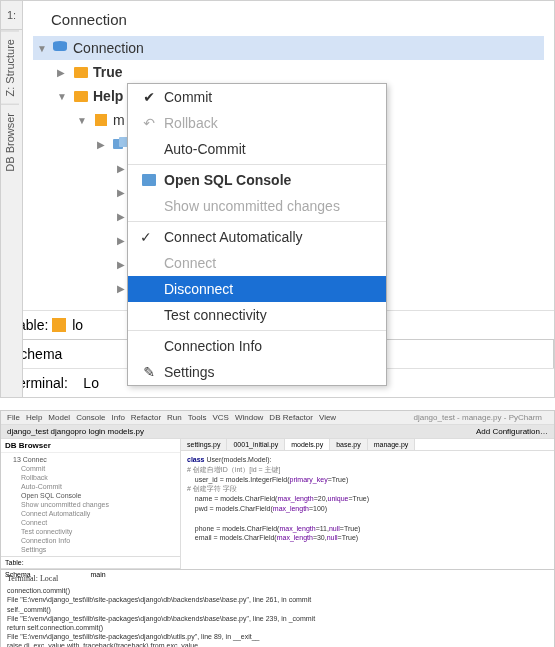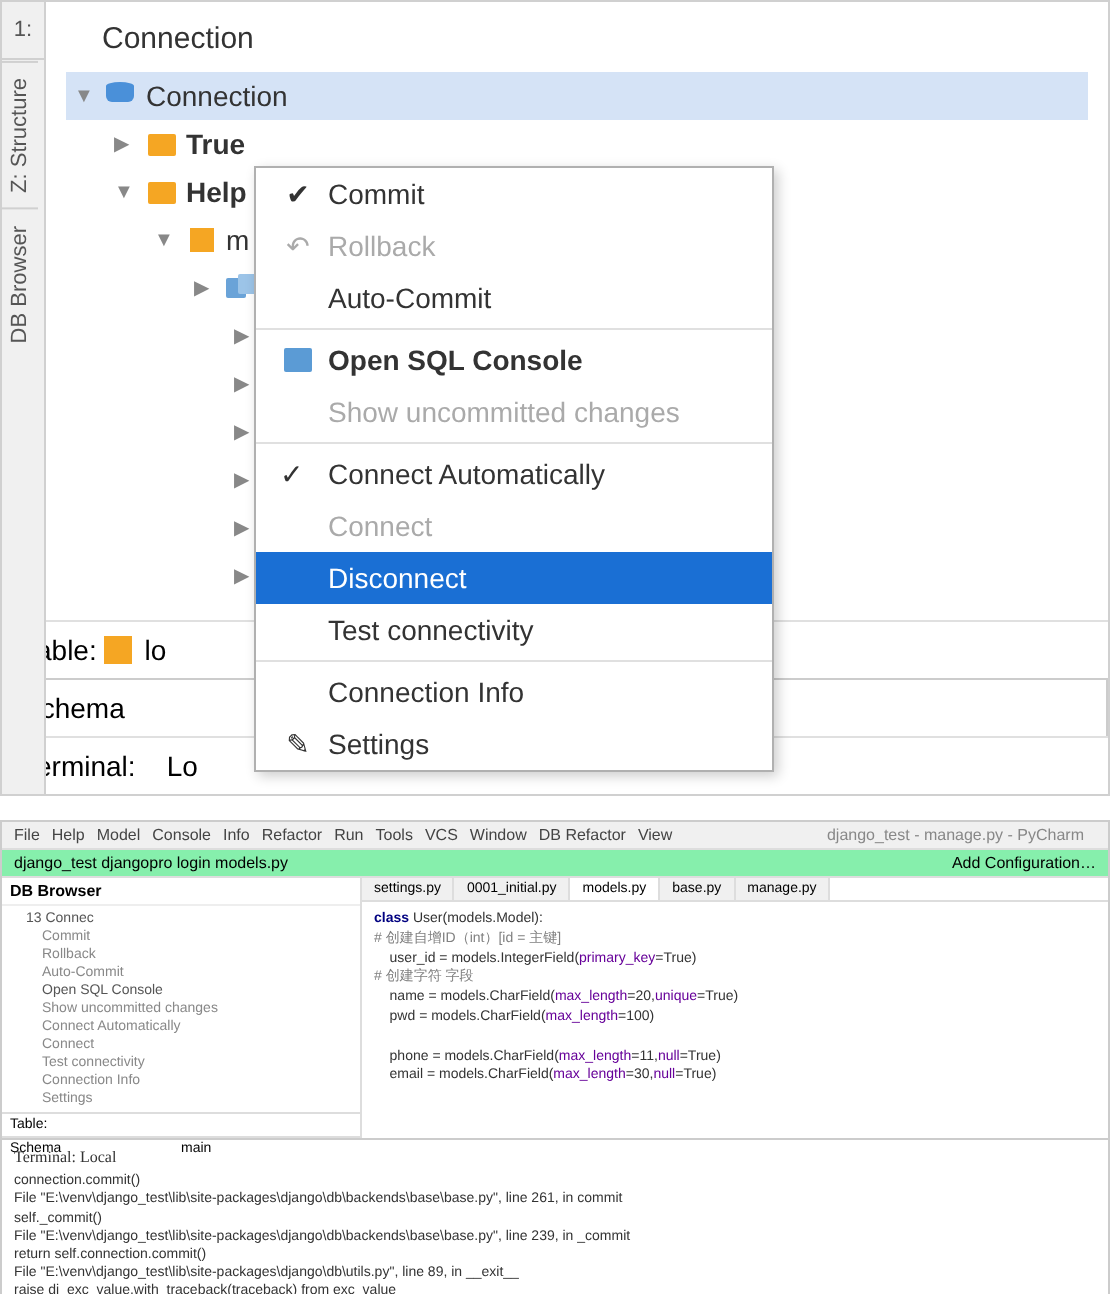--- a/index.html
+++ b/index.html
@@ -38,21 +38,21 @@
 .table-row { display: flex; align-items: center; padding: 6px 10px; font-size: 14px; border-top: 1px solid #e0e0e0; }
 .table-row .cell-icon { width: 14px; height: 14px; background: #f5a623; margin-right: 6px; }
 .schema-row { display: flex; border-top: 1px solid #ccc; }
 .schema-cell { flex: 1; padding: 6px 10px; font-size: 14px; border-right: 1px solid #ccc; display: flex; align-items: center; }
 .terminal-row { padding: 6px 10px; font-size: 14px; border-top: 1px solid #e0e0e0; }
 
 
 .bottom-section { margin-top: 12px; border: 1px solid #ccc; font-size: 8px; position: relative; background: #f7f7f7; }
 .ide-menubar { background: #f0f0f0; padding: 2px 6px; border-bottom: 1px solid #ddd; font-size: 8px; color: #444; }
 .ide-menubar span { margin-right: 6px; }
-.ide-breadcrumb { background: #86efac; padding: 2px 6px; border-bottom: 1px solid #ddd; font-size: 8px; display: flex; justify-content: space-between; }
+.ide-breadcrumb { background: #e5e5e5; padding: 2px 6px; border-bottom: 1px solid #ddd; font-size: 8px; display: flex; justify-content: space-between; }
 .ide-body { display: flex; height: 130px; }
 .ide-left { width: 180px; border-right: 1px solid #ddd; background: #fff; }
 .ide-left-title { padding: 2px 4px; font-size: 8px; font-weight: bold; border-bottom: 1px solid #eee; }
 .ide-tree-small { padding: 2px 4px; font-size: 7px; color: #555; }
 .ide-tree-small .trow { padding: 1px 0; padding-left: 8px; }
 .ide-tree-small .trow.l2 { padding-left: 16px; }
 .ide-tree-small .trow.sel { color: #888; }
 .ide-right { flex: 1; background: #fff; }
 .ide-tabs { display: flex; border-bottom: 1px solid #ddd; font-size: 7px; }
 .ide-tab { padding: 2px 6px; border-right: 1px solid #ddd; background: #f0f0f0; }

